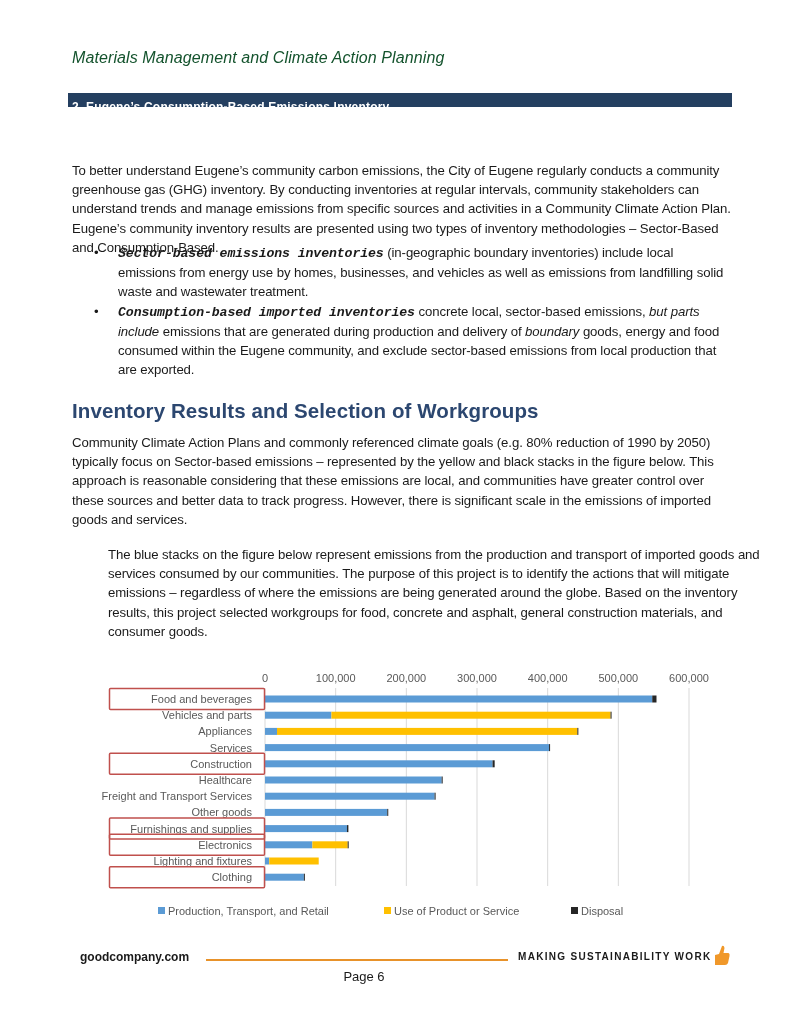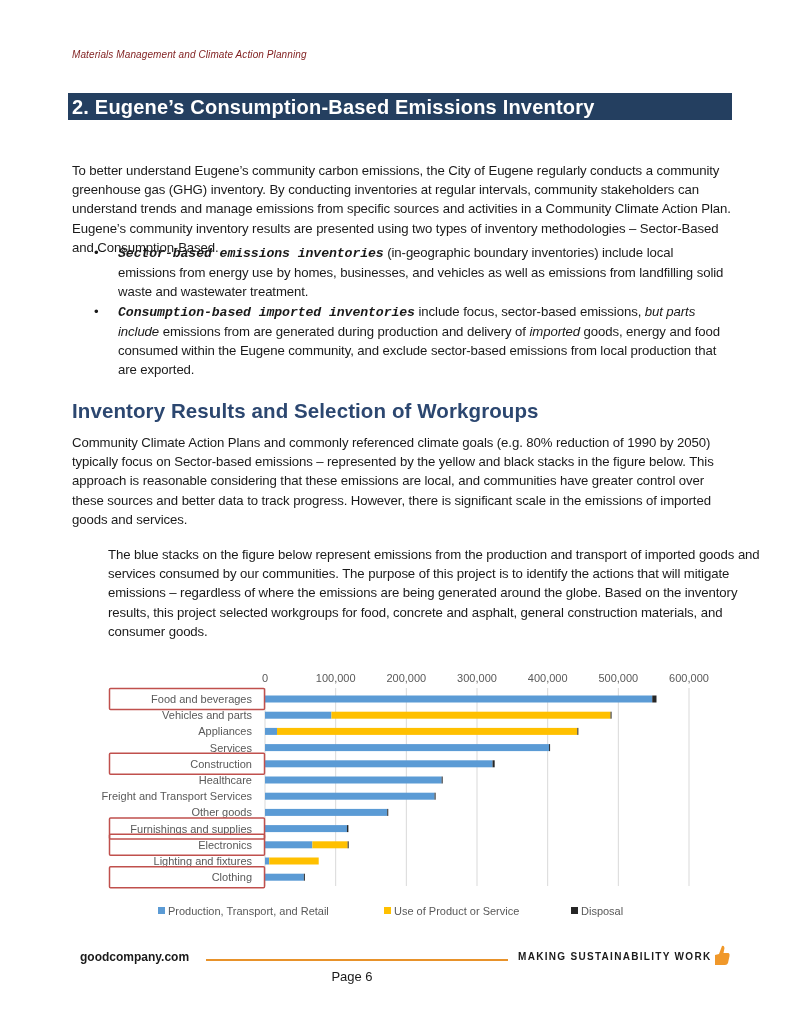--- a/index.html
+++ b/index.html
@@ -1,60 +1,60 @@
 <!DOCTYPE html>
 <html><head>
 <meta charset="utf-8">
 <style>
   html, body { margin: 0; padding: 0; background: #ffffff; }
   body { width: 800px; height: 1035px; position: relative; overflow: hidden;
          font-family: "Liberation Sans", "DejaVu Sans", sans-serif; color: #1a1a1a; }
-  .running-head { position: absolute; left: 72px; top: 49px; font-size: 10px; font-style: italic;
-                  color: #7f1d1d; letter-spacing: 0.1px; }
-  .section-band { position: absolute; left: 68px; top: 93px; width: 664px; height: 27px;
-                  background: #243f60; color: #ffffff; font-size: 20px; font-weight: bold;
+  .running-head { position: absolute; left: 72px; top: 49px; font-size: 16px; font-style: italic;
+                  color: #14532d; letter-spacing: 0.1px; }
+  .section-band { position: absolute; left: 68px; top: 93px; width: 664px; height: 14px;
+                  background: #243f60; color: #ffffff; font-size: 12px; font-weight: bold;
                   line-height: 29px; padding-left: 4px; box-sizing: border-box; letter-spacing: 0.2px; }
   .para { position: absolute; left: 72px; width: 660px; font-size: 13.2px; line-height: 19.2px;
           margin: 0; letter-spacing: -0.1px; }
   .p1 { top: 126px; margin-top: 35px; }
   .bullets { position: absolute; left: 90px; top: 243px; width: 640px; margin: 0; padding: 0;
              list-style: none; font-size: 13.2px; line-height: 19.2px; letter-spacing: -0.1px; }
   .bullets li { position: relative; padding-left: 28px; }
   .bullets li .bullet { position: absolute; left: 4px; top: 0; }
   .subhead { position: absolute; left: 72px; top: 399px; font-size: 20.5px; font-weight: bold;
              color: #2c4770; letter-spacing: 0.1px; }
   .p2 { top: 433px; }
   .p3 { top: 545px; margin-left: 36px; }
   .chart { position: absolute; left: 0; top: 660px; width: 800px; height: 270px; }
   .chart svg { position: absolute; left: 0; top: 0; }
   .footer-left { position: absolute; left: 80px; top: 950px; font-size: 12px; font-weight: bold; color: #1a1a1a; text-align: right; }
   .footer-line { position: absolute; left: 206px; top: 959px; width: 302px; height: 1.5px; background: #e8922a; }
   .footer-right { position: absolute; left: 518px; top: 951px; font-size: 10px; font-weight: bold;
                   color: #1a1a1a; letter-spacing: 1.3px; text-align: right; }
   .thumb { position: absolute; left: 711px; top: 944px; width: 20px; height: 22px; }
-  .page-num { position: absolute; left: 0; width: 704px; text-align: center; top: 969px; font-size: 13px; color: #1a1a1a; }
+  .page-num { position: absolute; left: 0; width: 704px; text-align: center; top: 969px; font-size: 13px; color: #1a1a1a; padding-left: 12px; }
   b.bi { font-weight: bold; font-style: italic; font-family: Liberation Mono, monospace; }
 </style>
 </head>
 <body>
 
 <div class="running-head">Materials Management and Climate Action Planning</div>
 
 <div class="section-band">2. Eugene’s Consumption-Based Emissions Inventory</div>
 
 <p class="para p1">To better understand Eugene’s community carbon emissions, the City of Eugene regularly conducts a community greenhouse gas (GHG) inventory. By conducting inventories at regular intervals, community stakeholders can understand trends and manage emissions from specific sources and activities in a Community Climate Action Plan. Eugene’s community inventory results are presented using two types of inventory methodologies – Sector-Based and Consumption-Based.</p>
 
 <ul class="bullets">
   <li>
     <span class="bullet">•</span>
     <b class="bi">Sector-based emissions inventories</b><span> (in-geographic boundary inventories) include local emissions from energy use by homes, businesses, and vehicles as well as emissions from landfilling solid waste and wastewater treatment.</span>
   </li>
   <li>
     <span class="bullet">•</span>
-    <b class="bi">Consumption-based imported inventories</b><span> include focus, sector-based emissions, </span><i>but parts include</i><span> emissions from are generated during production and delivery of </span><i>imported</i><span> goods, energy and food consumed within the Eugene community, and exclude sector-based emissions from local production that are exported.</span>
+    <b class="bi">Consumption-based imported inventories</b><span> concrete local, sector-based emissions, </span><i>but parts include</i><span> emissions that are generated during production and delivery of </span><i>boundary</i><span> goods, energy and food consumed within the Eugene community, and exclude sector-based emissions from local production that are exported.</span>
   </li>
 </ul>
 
 <div class="subhead">Inventory Results and Selection of Workgroups</div>
 
 <p class="para p2">Community Climate Action Plans and commonly referenced climate goals (e.g. 80% reduction of 1990 by 2050) typically focus on Sector-based emissions – represented by the yellow and black stacks in the figure below. This approach is reasonable considering that these emissions are local, and communities have greater control over these sources and better data to track progress. However, there is significant scale in the emissions of imported goods and services.</p>
 <p class="para p3">The blue stacks on the figure below represent emissions from the production and transport of imported goods and services consumed by our communities. The purpose of this project is to identify the actions that will mitigate emissions – regardless of where the emissions are being generated around the globe. Based on the inventory results, this project selected workgroups for food, concrete and asphalt, general construction materials, and consumer goods.</p>
 
 <div class="chart">
   <svg id="chart-svg" width="800" height="270">

